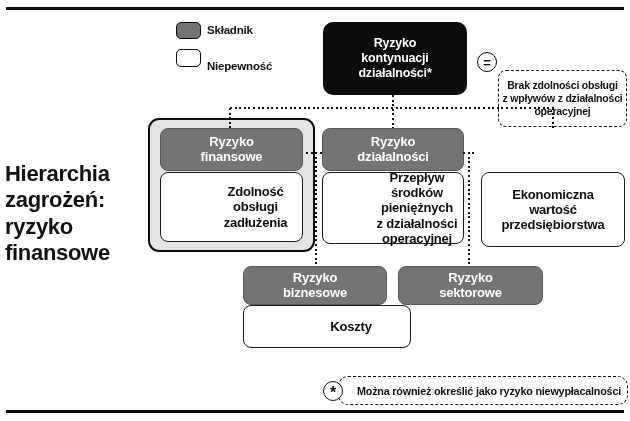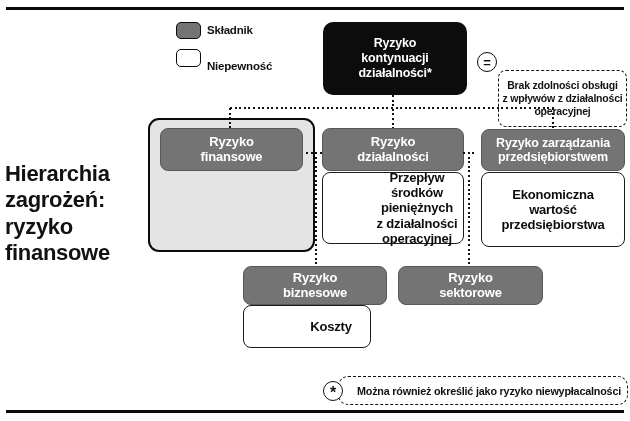--- a/index.html
+++ b/index.html
@@ -91,37 +91,37 @@
 operacyjnej</div>
 
   <div class="side-title pre">Hierarchia
 zagrożeń:
 ryzyko
 finansowe</div>
 
   <div class="frame"></div>
   <div class="hd pre" style="left:160px;top:128px;width:143px;height:43px">Ryzyko
 finansowe</div>
+  <div class="bd pre" style="left:160px;top:172px;width:143px;height:70px">Zdolność
+obsługi zadłużenia</div>
 
   <div class="hd pre" style="left:322px;top:128px;width:142px;height:43px">Ryzyko
 działalności</div>
   <div class="bd pre" style="left:322px;top:172px;width:142px;height:72px">Przepływ środków
 pieniężnych
 z działalności
 operacyjnej</div>
 
-  <div class="hd small pre" style="left:481px;top:129px;width:144px;height:42px">Ryzyko zarządzania
-przedsiębiorstwem</div>
   <div class="bd pre" style="left:481px;top:172px;width:144px;height:75px;padding:0 12px">Ekonomiczna
 wartość
 przedsiębiorstwa</div>
 
   <div class="hd pre" style="left:243px;top:266px;width:144px;height:39px">Ryzyko
 biznesowe</div>
-  <div class="bd pre" style="left:243px;top:305px;width:128px;height:43px">Koszty</div>
+  <div class="bd pre" style="left:243px;top:305px;width:168px;height:43px">Koszty</div>
 
   <div class="hd pre" style="left:398px;top:266px;width:145px;height:39px">Ryzyko
 sektorowe</div>
 
   <div class="dot-v" style="left:392px;top:95px;height:33px"></div>
   <div class="dot-h" style="left:230px;top:107px;width:324px"></div>
   <div class="dot-v" style="left:229px;top:108px;height:20px"></div>
   <div class="dot-v" style="left:552px;top:108px;height:22px"></div>
   <div class="dot-h" style="left:306px;top:152px;width:16px"></div>
   <div class="dot-v" style="left:315px;top:152px;height:114px"></div>

